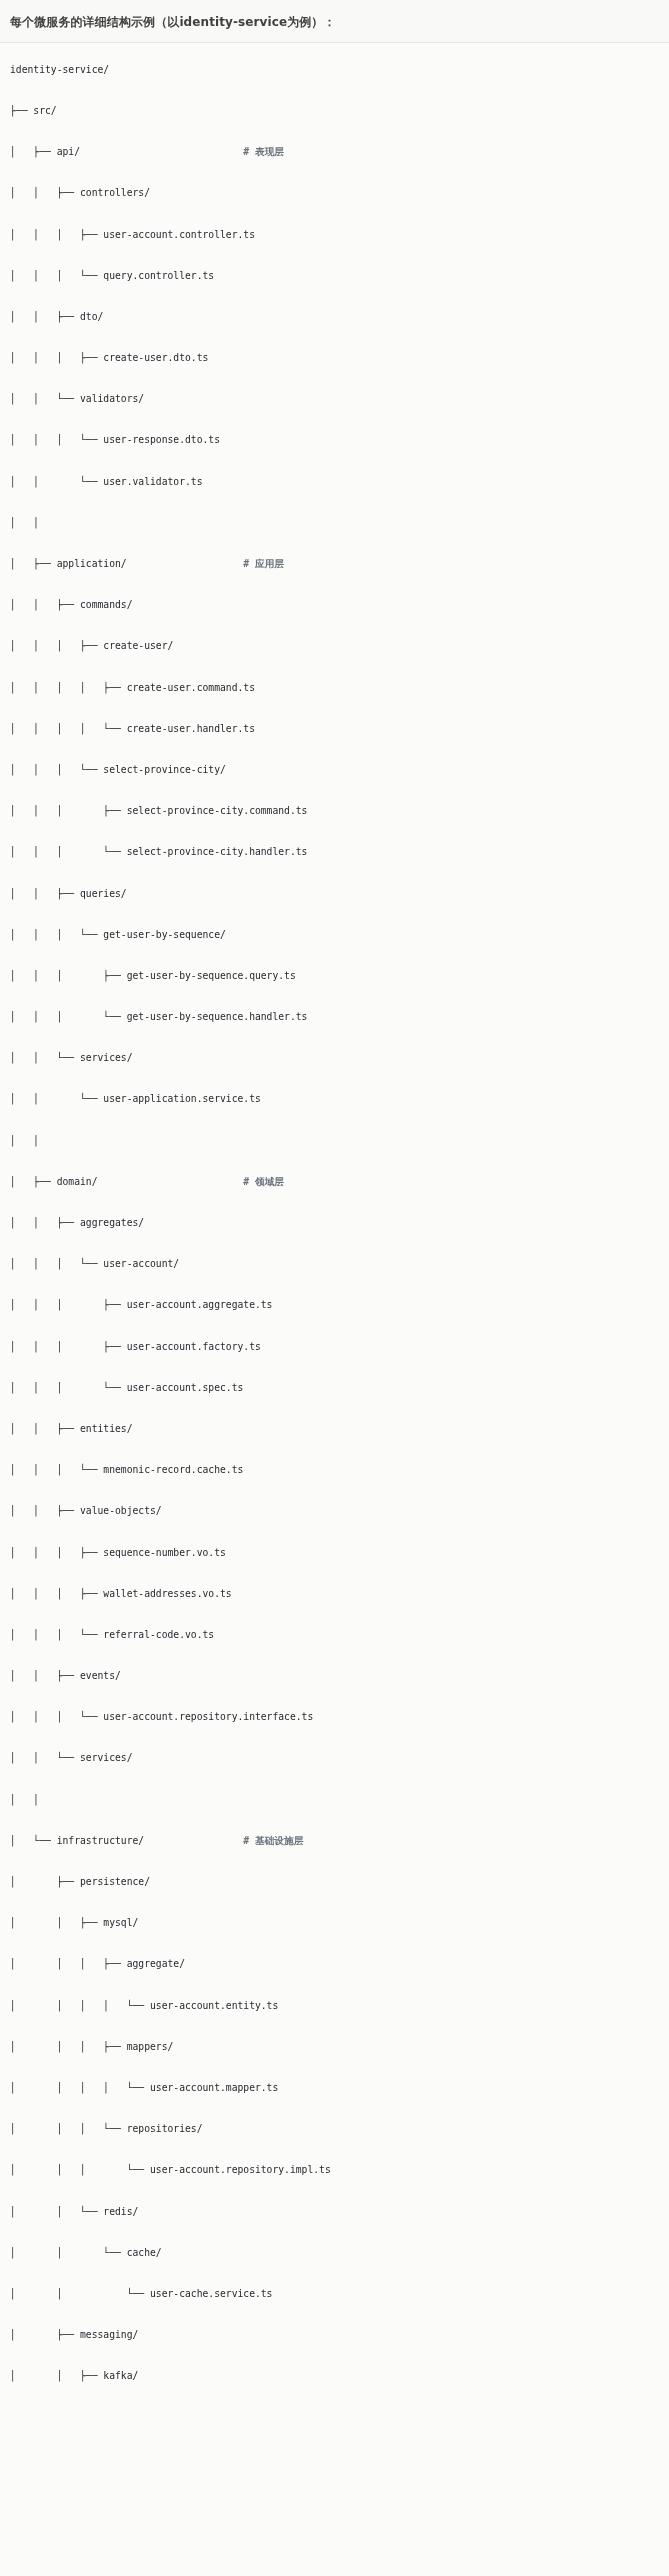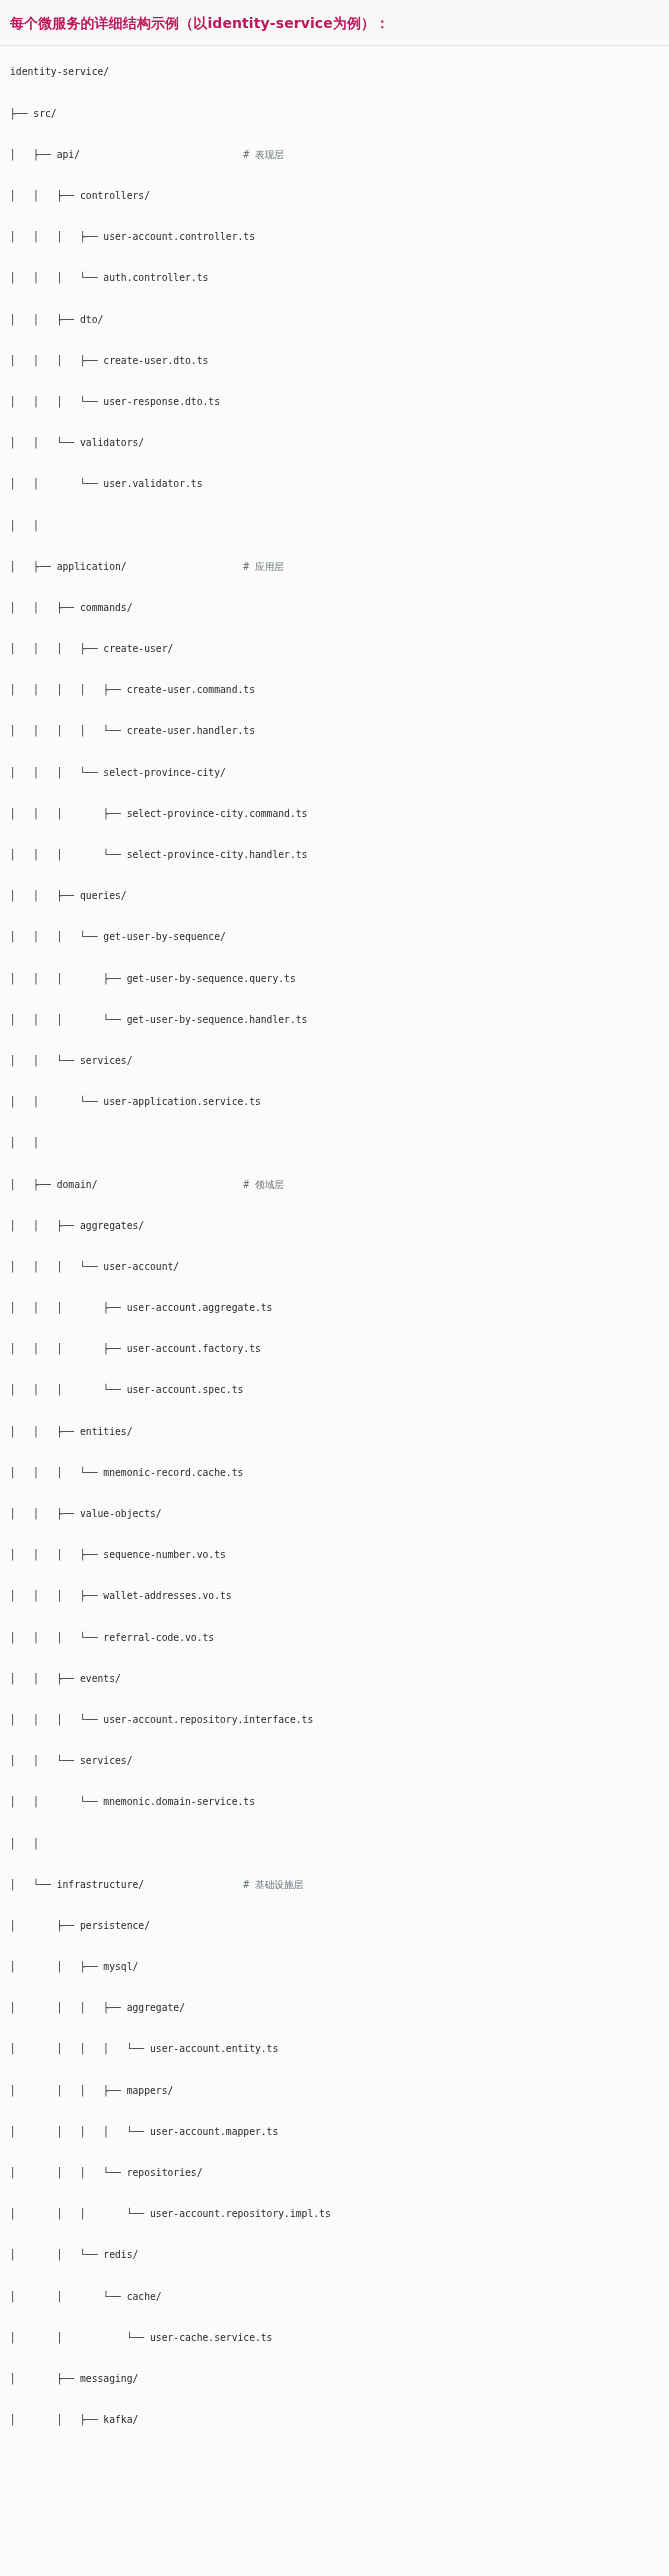--- a/index.html
+++ b/index.html
@@ -22,23 +22,23 @@
   
   .heading-band {
     background: #f9f9f7;
     padding: 13.8px 10px 12.5px 10px;
     border-bottom: 0.6px solid #e6e6e2;
     box-sizing: border-box;
   }
   .heading-title {
     font-family: "DejaVu Sans", "Liberation Sans", sans-serif;
     font-weight: 700;
-    font-size: 14px;
+    font-size: 12px;
     line-height: 1.35;
-    color: #be185d;
+    color: #404040;
     margin: 0;
     letter-spacing: 0.1px;
   }
 
   
   .tree-block {
     background: #fbfbf9;
     padding: 16.3px 10px 16.3px 10px;
     box-sizing: border-box;
     border-bottom: 0.6px solid #e6e6e2;
@@ -52,42 +52,43 @@
     white-space: pre;
     tab-size: 4;
   }
   .tree-line {
     white-space: pre;
     display: block;
     height: 20.6px;
   }
   .tree-line .comment {
     color: #6a737d;
+    font-weight: bold;
   }
 </style>
 </head>
 <body>
 
 <div class="page">
 
   <div class="heading-band">
     <h2 class="heading-title">每个微服务的详细结构示例（以identity-service为例）：</h2>
   </div>
 
   <div class="tree-block">
     <pre class="tree-pre" id="tree-pre"><span class="tree-line"><span>identity-service/</span></span>
 <span class="tree-line"><span>├── src/</span></span>
 <span class="tree-line"><span>│   ├── api/</span><span>                            </span><span class="comment"># 表现层</span></span>
 <span class="tree-line"><span>│   │   ├── controllers/</span></span>
 <span class="tree-line"><span>│   │   │   ├── user-account.controller.ts</span></span>
-<span class="tree-line"><span>│   │   │   └── auth.controller.ts</span></span>
+<span class="tree-line"><span>│   │   │   └── query.controller.ts</span></span>
 <span class="tree-line"><span>│   │   ├── dto/</span></span>
 <span class="tree-line"><span>│   │   │   ├── create-user.dto.ts</span></span>
+<span class="tree-line"><span>│   │   └── validators/</span></span>
 <span class="tree-line"><span>│   │   │   └── user-response.dto.ts</span></span>
-<span class="tree-line"><span>│   │   └── validators/</span></span>
 <span class="tree-line"><span>│   │       └── user.validator.ts</span></span>
 <span class="tree-line"><span>│   │</span></span>
 <span class="tree-line"><span>│   ├── application/</span><span>                    </span><span class="comment"># 应用层</span></span>
 <span class="tree-line"><span>│   │   ├── commands/</span></span>
 <span class="tree-line"><span>│   │   │   ├── create-user/</span></span>
 <span class="tree-line"><span>│   │   │   │   ├── create-user.command.ts</span></span>
 <span class="tree-line"><span>│   │   │   │   └── create-user.handler.ts</span></span>
 <span class="tree-line"><span>│   │   │   └── select-province-city/</span></span>
 <span class="tree-line"><span>│   │   │       ├── select-province-city.command.ts</span></span>
 <span class="tree-line"><span>│   │   │       └── select-province-city.handler.ts</span></span>
@@ -106,21 +107,20 @@
 <span class="tree-line"><span>│   │   │       └── user-account.spec.ts</span></span>
 <span class="tree-line"><span>│   │   ├── entities/</span></span>
 <span class="tree-line"><span>│   │   │   └── mnemonic-record.cache.ts</span></span>
 <span class="tree-line"><span>│   │   ├── value-objects/</span></span>
 <span class="tree-line"><span>│   │   │   ├── sequence-number.vo.ts</span></span>
 <span class="tree-line"><span>│   │   │   ├── wallet-addresses.vo.ts</span></span>
 <span class="tree-line"><span>│   │   │   └── referral-code.vo.ts</span></span>
 <span class="tree-line"><span>│   │   ├── events/</span></span>
 <span class="tree-line"><span>│   │   │   └── user-account.repository.interface.ts</span></span>
 <span class="tree-line"><span>│   │   └── services/</span></span>
-<span class="tree-line"><span>│   │       └── mnemonic.domain-service.ts</span></span>
 <span class="tree-line"><span>│   │</span></span>
 <span class="tree-line"><span>│   └── infrastructure/</span><span>                 </span><span class="comment"># 基础设施层</span></span>
 <span class="tree-line"><span>│       ├── persistence/</span></span>
 <span class="tree-line"><span>│       │   ├── mysql/</span></span>
 <span class="tree-line"><span>│       │   │   ├── aggregate/</span></span>
 <span class="tree-line"><span>│       │   │   │   └── user-account.entity.ts</span></span>
 <span class="tree-line"><span>│       │   │   ├── mappers/</span></span>
 <span class="tree-line"><span>│       │   │   │   └── user-account.mapper.ts</span></span>
 <span class="tree-line"><span>│       │   │   └── repositories/</span></span>
 <span class="tree-line"><span>│       │   │       └── user-account.repository.impl.ts</span></span>

